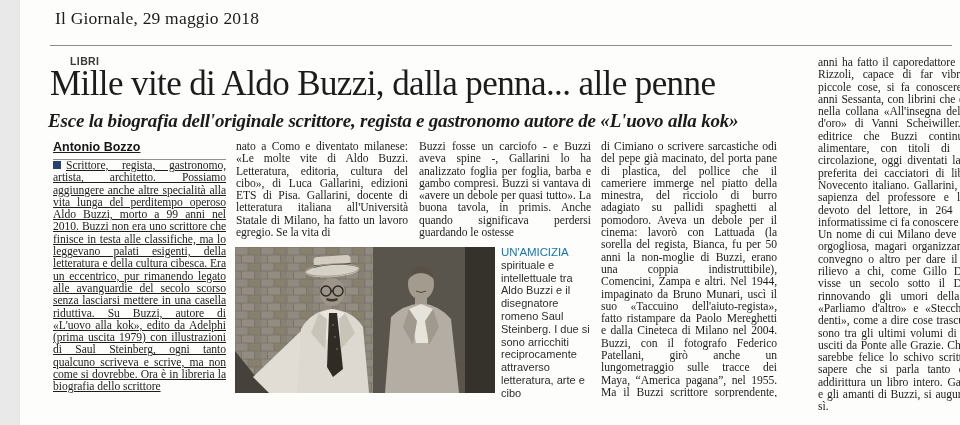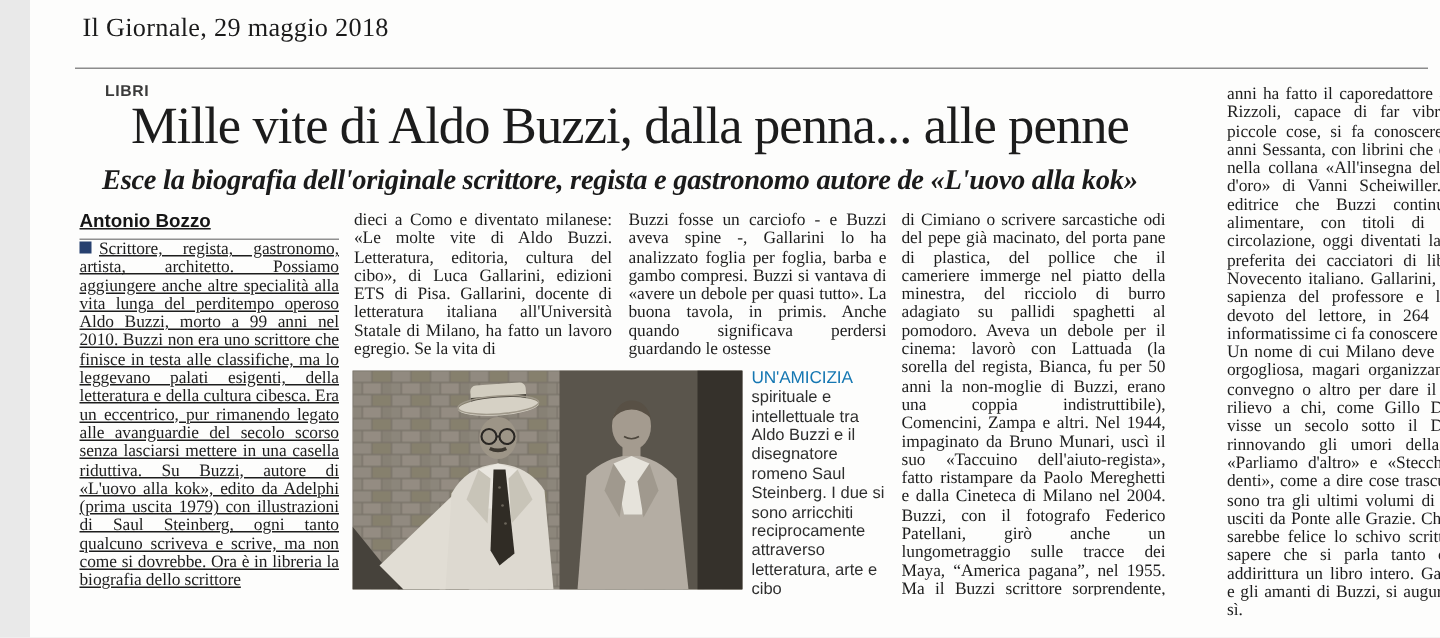--- a/index.html
+++ b/index.html
@@ -21,24 +21,24 @@
     background:#8c8c8c;
   }
   .kicker{
     position:absolute;left:33px;top:55px;
     font-family:Liberation Sans, sans-serif;
     font-size:10.5px;font-weight:bold;letter-spacing:.4px;color:#3a3a3a;padding-left:17px;
   }
   .headline{
     position:absolute;left:30px;top:64px;width:740px;
     font-size:35px;line-height:40px;font-weight:normal;
-    letter-spacing:-.6px;color:#1c1c1c;white-space:nowrap;text-align:center;
+    letter-spacing:-.6px;color:#1c1c1c;white-space:nowrap;
   }
   .standfirst{
-    position:absolute;left:48px;top:110px;width:740px;
+    position:absolute;left:28px;top:110px;width:740px;
     font-size:19px;font-style:italic;font-weight:bold;
     letter-spacing:-.2px;color:#1b1b1b;white-space:nowrap;
   }
   .bodytext{
     font-size:11.6px;line-height:12.3px;text-align:justify;
     letter-spacing:-.05px;color:#1d1d1d;
   }
   .col{position:absolute;}
   .col1{left:33px;top:140px;width:173px;text-decoration:underline;}
   .col2{left:216px;top:141px;width:172px;height:100px;overflow:hidden;}
@@ -80,21 +80,21 @@
   <div class="kicker">LIBRI</div>
   <h1 class="headline" style="margin:0;">Mille vite di Aldo Buzzi, dalla penna... alle penne</h1>
   <div class="standfirst">Esce la biografia dell'originale scrittore, regista e gastronomo autore de «L'uovo alla kok»</div>
 
   <div class="col col1">
     <div class="byline">Antonio Bozzo</div>
     <p class="bodytext" style="margin:0;"><span class="bullet"></span><span>Scrittore, regista, gastronomo, artista, architetto. Possiamo aggiungere anche altre specialità alla vita lunga del perditempo operoso Aldo Buzzi, morto a 99 anni nel 2010. Buzzi non era uno scrittore che finisce in testa alle classifiche, ma lo leggevano palati esigenti, della letteratura e della cultura cibesca. Era un eccentrico, pur rimanendo legato alle avanguardie del secolo scorso senza lasciarsi mettere in una casella riduttiva. Su Buzzi, autore di «L'uovo alla kok», edito da Adelphi (prima uscita 1979) con illustrazioni di Saul Steinberg, ogni tanto qualcuno scriveva e scrive, ma non come si dovrebbe. Ora è in libreria la biografia dello scrittore</span></p>
   </div>
 
   <div class="col col2">
-    <p class="bodytext" style="margin:0;">dieci a Como e diventato milanese: «Le molte vite di Aldo Buzzi. Letteratura, editoria, cultura del cibo», di Luca Gallarini, edizioni ETS di Pisa. Gallarini, docente di letteratura italiana all'Università Statale di Milano, ha fatto un lavoro egregio. Se la vita di</p>
+    <p class="bodytext" style="margin:0;">nato a Como e diventato milanese: «Le molte vite di Aldo Buzzi. Letteratura, editoria, cultura del cibo», di Luca Gallarini, edizioni ETS di Pisa. Gallarini, docente di letteratura italiana all'Università Statale di Milano, ha fatto un lavoro egregio. Se la vita di</p>
   </div>
 
   <div class="col col3">
     <p class="bodytext" style="margin:0;">Buzzi fosse un carciofo - e Buzzi aveva spine -, Gallarini lo ha analizzato foglia per foglia, barba e gambo compresi. Buzzi si vantava di «avere un debole per quasi tutto». La buona tavola, in primis. Anche quando significava perdersi guardando le ostesse</p>
   </div>
 
   <div class="col col4">
     <p class="bodytext" style="margin:0;">di Cimiano o scrivere sarcastiche odi del pepe già macinato, del porta pane di plastica, del pollice che il cameriere immerge nel piatto della minestra, del ricciolo di burro adagiato su pallidi spaghetti al pomodoro. Aveva un debole per il cinema: lavorò con Lattuada (la sorella del regista, Bianca, fu per 50 anni la non-moglie di Buzzi, erano una coppia indistruttibile), Comencini, Zampa e altri. Nel 1944, impaginato da Bruno Munari, uscì il suo «Taccuino dell'aiuto-regista», fatto ristampare da Paolo Mereghetti e dalla Cineteca di Milano nel 2004. Buzzi, con il fotografo Federico Patellani, girò anche un lungometraggio sulle tracce dei Maya, “America pagana”, nel 1955. Ma il Buzzi scrittore sorprendente, che per dieci</p>
   </div>
 

